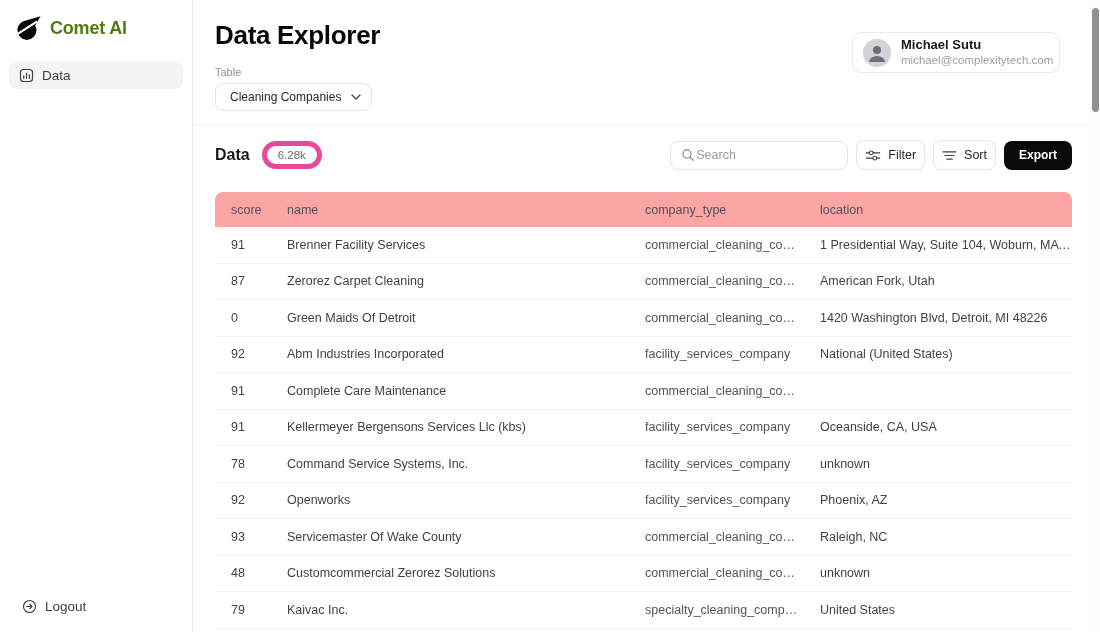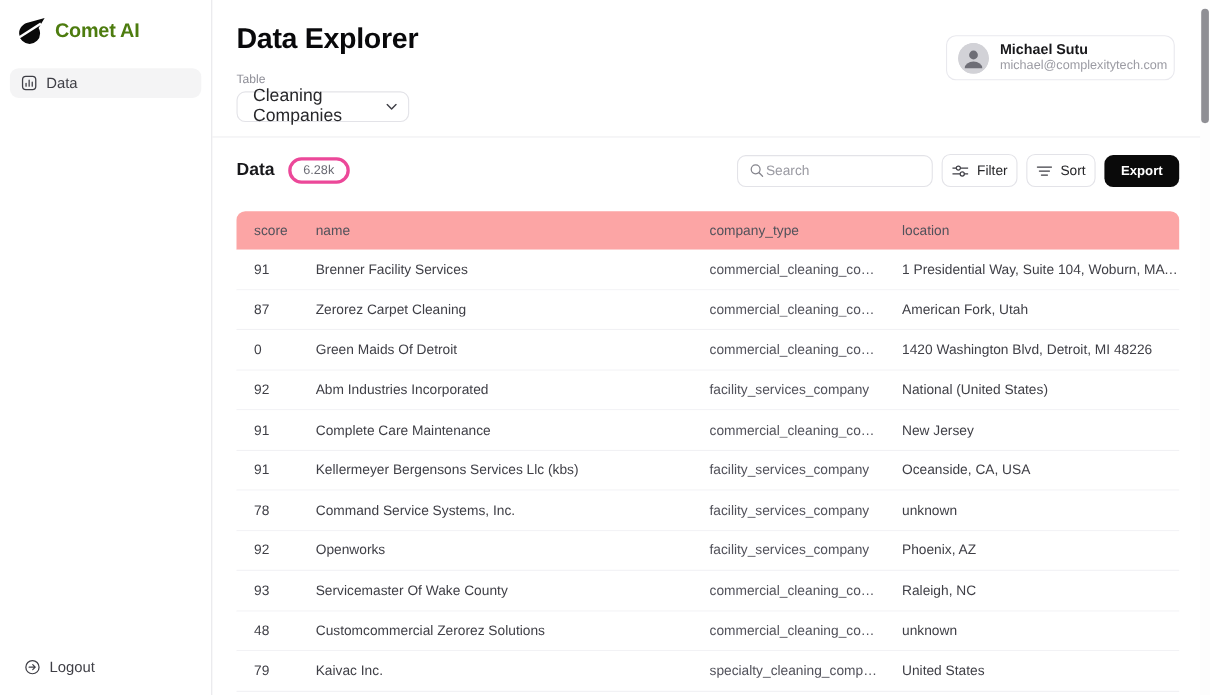--- a/index.html
+++ b/index.html
@@ -22,32 +22,32 @@
 
   
   .main { flex:1; display:flex; flex-direction:column; position:relative; }
   .main-header { position:relative; height:125px; border-bottom:1px solid #eeeef1;
     padding:20px 28px 0 22px; }
   .page-title { font-size:26px; font-weight:700; letter-spacing:-0.3px; color:#09090b; }
   .field-label { margin-top:15px; font-size:11px; color:#8e8e97; }
   .select-box { margin-top:5px; width:157px; height:28px; border:1px solid #e3e3e8;
     border-radius:8px; display:flex; align-items:center; justify-content:space-between;
     padding:0 10px 0 14px; cursor:pointer; background:#fff; }
-  .select-box .val { font-size:16px; color:#27272a; }
-  .user-card { position:absolute; top:32px; right:32px; width:208px; height:41px;
+  .select-box .val { font-size:12px; color:#27272a; }
+  .user-card { position:absolute; top:32px; right:40px; width:208px; height:41px;
     border:1px solid #e9e9ee; border-radius:9px; display:flex; align-items:center;
     gap:10px; padding:0 10px; background:#fff; cursor:pointer; }
   .avatar { width:28px; height:28px; border-radius:50%; background:#d4d4d8; overflow:hidden; flex-shrink:0; }
   .user-name { font-size:13px; font-weight:700; color:#18181b; line-height:1.25; }
   .user-email { font-size:11.5px; color:#9b9ba3; line-height:1.25; }
 
   
   .toolbar { display:flex; align-items:center; padding:14px 28px 0 22px; height:46px; }
   .section-title { font-size:16px; font-weight:700; color:#18181b; }
-  .count-badge { margin-left:12px; font-size:11.5px; color:#6b6b74; border:3px solid #ec4899;
+  .count-badge { margin-left:12px; font-size:11.5px; color:#6b6b74; border:5px solid #ec4899;
     border-radius:999px; padding:3px 11px; }
   .toolbar-right { margin-left:auto; display:flex; align-items:center; gap:8px; }
   .search-box { width:178px; height:29px; border:1px solid #e3e3e8; border-radius:8px;
     display:flex; align-items:center; gap:1px; padding:0 10px; background:#fff; }
   .search-box input { border:none; outline:none; width:130px; font-size:12.5px;
     font-family:inherit; color:#27272a; background:transparent; }
   .search-box input::placeholder { color:#9a9aa2; }
   .btn { height:30px; border:1px solid #e3e3e8; border-radius:8px; background:#fff;
     display:flex; align-items:center; gap:7px; padding:0 8px; font-size:12.5px;
     color:#27272a; cursor:pointer; font-family:inherit; }
@@ -201,21 +201,20 @@
           <div class="trow">
     <div class="td">92</div>
     <div class="td">Abm Industries Incorporated</div>
     <div class="td muted">facility_services_company</div>
     <div class="td">National (United States)</div>
   </div>
           <div class="trow">
     <div class="td">91</div>
     <div class="td">Complete Care Maintenance</div>
     <div class="td muted">commercial_cleaning_company</div>
-    <div class="td">New Jersey</div>
   </div>
           <div class="trow">
     <div class="td">91</div>
     <div class="td">Kellermeyer Bergensons Services Llc (kbs)</div>
     <div class="td muted">facility_services_company</div>
     <div class="td">Oceanside, CA, USA</div>
   </div>
           <div class="trow">
     <div class="td">78</div>
     <div class="td">Command Service Systems, Inc.</div>

